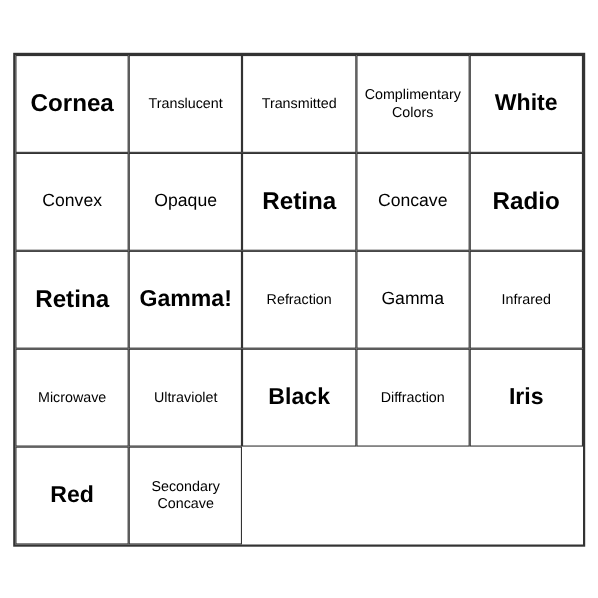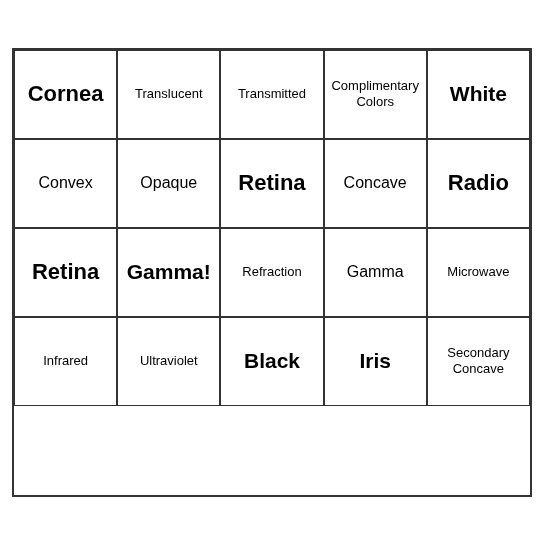--- a/index.html
+++ b/index.html
@@ -104,30 +104,36 @@
     <div class="bingo-cell">
       <span class="size-xl">Gamma!</span>
     </div>
     <div class="bingo-cell">
       <span class="size-sm">Refraction</span>
     </div>
     <div class="bingo-cell">
       <span class="size-md">Gamma</span>
     </div>
     <div class="bingo-cell">
-      <span class="size-sm">Microwave</span>
+      <span class="size-sm">Infrared</span>
     </div>
     <div class="bingo-cell">
-      <span class="size-sm">Infrared</span>
+      <span class="size-sm">Microwave</span>
     </div>
     <div class="bingo-cell">
       <span class="size-sm">Ultraviolet</span>
     </div>
     <div class="bingo-cell">
       <span class="size-xl">Black</span>
     </div>
     <div class="bingo-cell">
+      <span class="size-sm">Diffraction</span>
+    </div>
+    <div class="bingo-cell">
       <span class="size-xl">Iris</span>
+    </div>
+    <div class="bingo-cell">
+      <span class="size-xl">Red</span>
     </div>
     <div class="bingo-cell">
       <span class="size-xs">Secondary Concave</span>
     </div>
   </div>
 
 </body></html>

